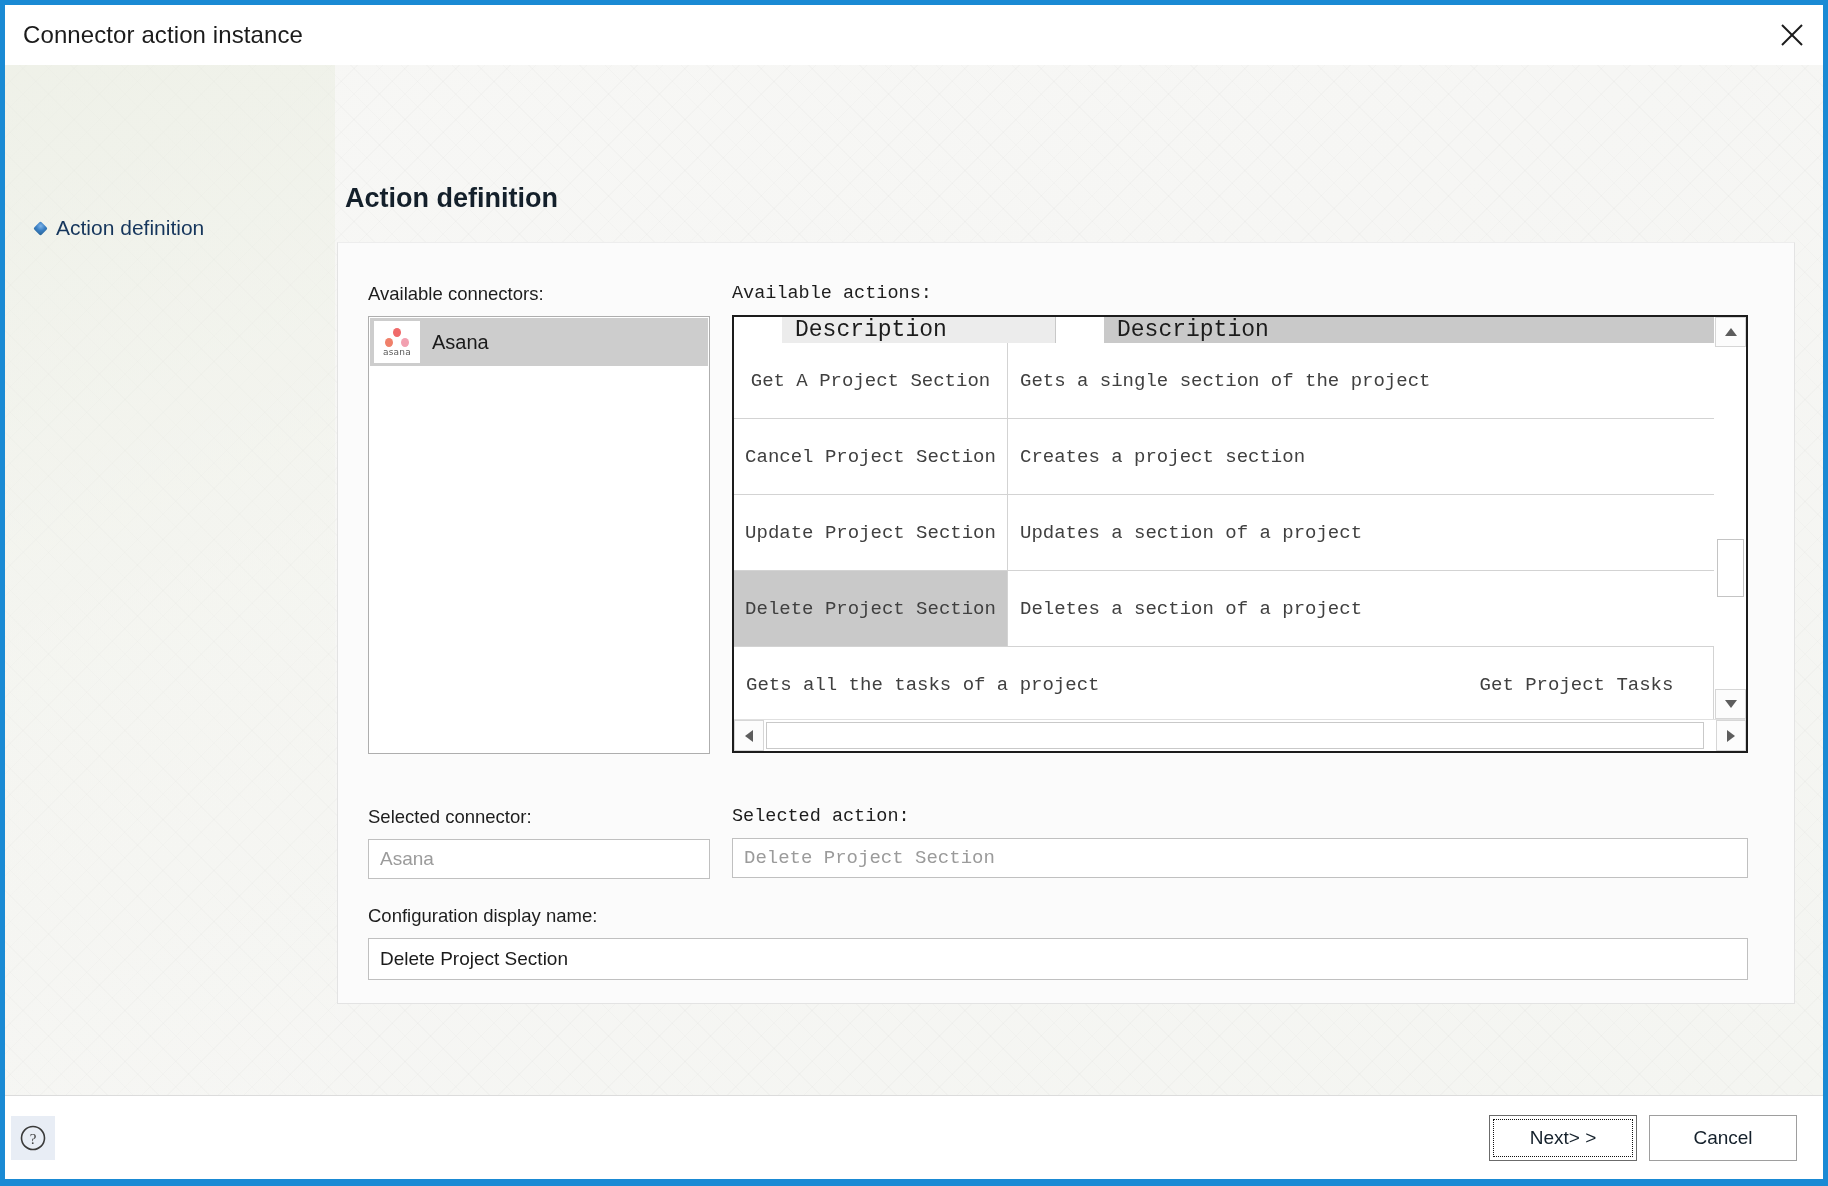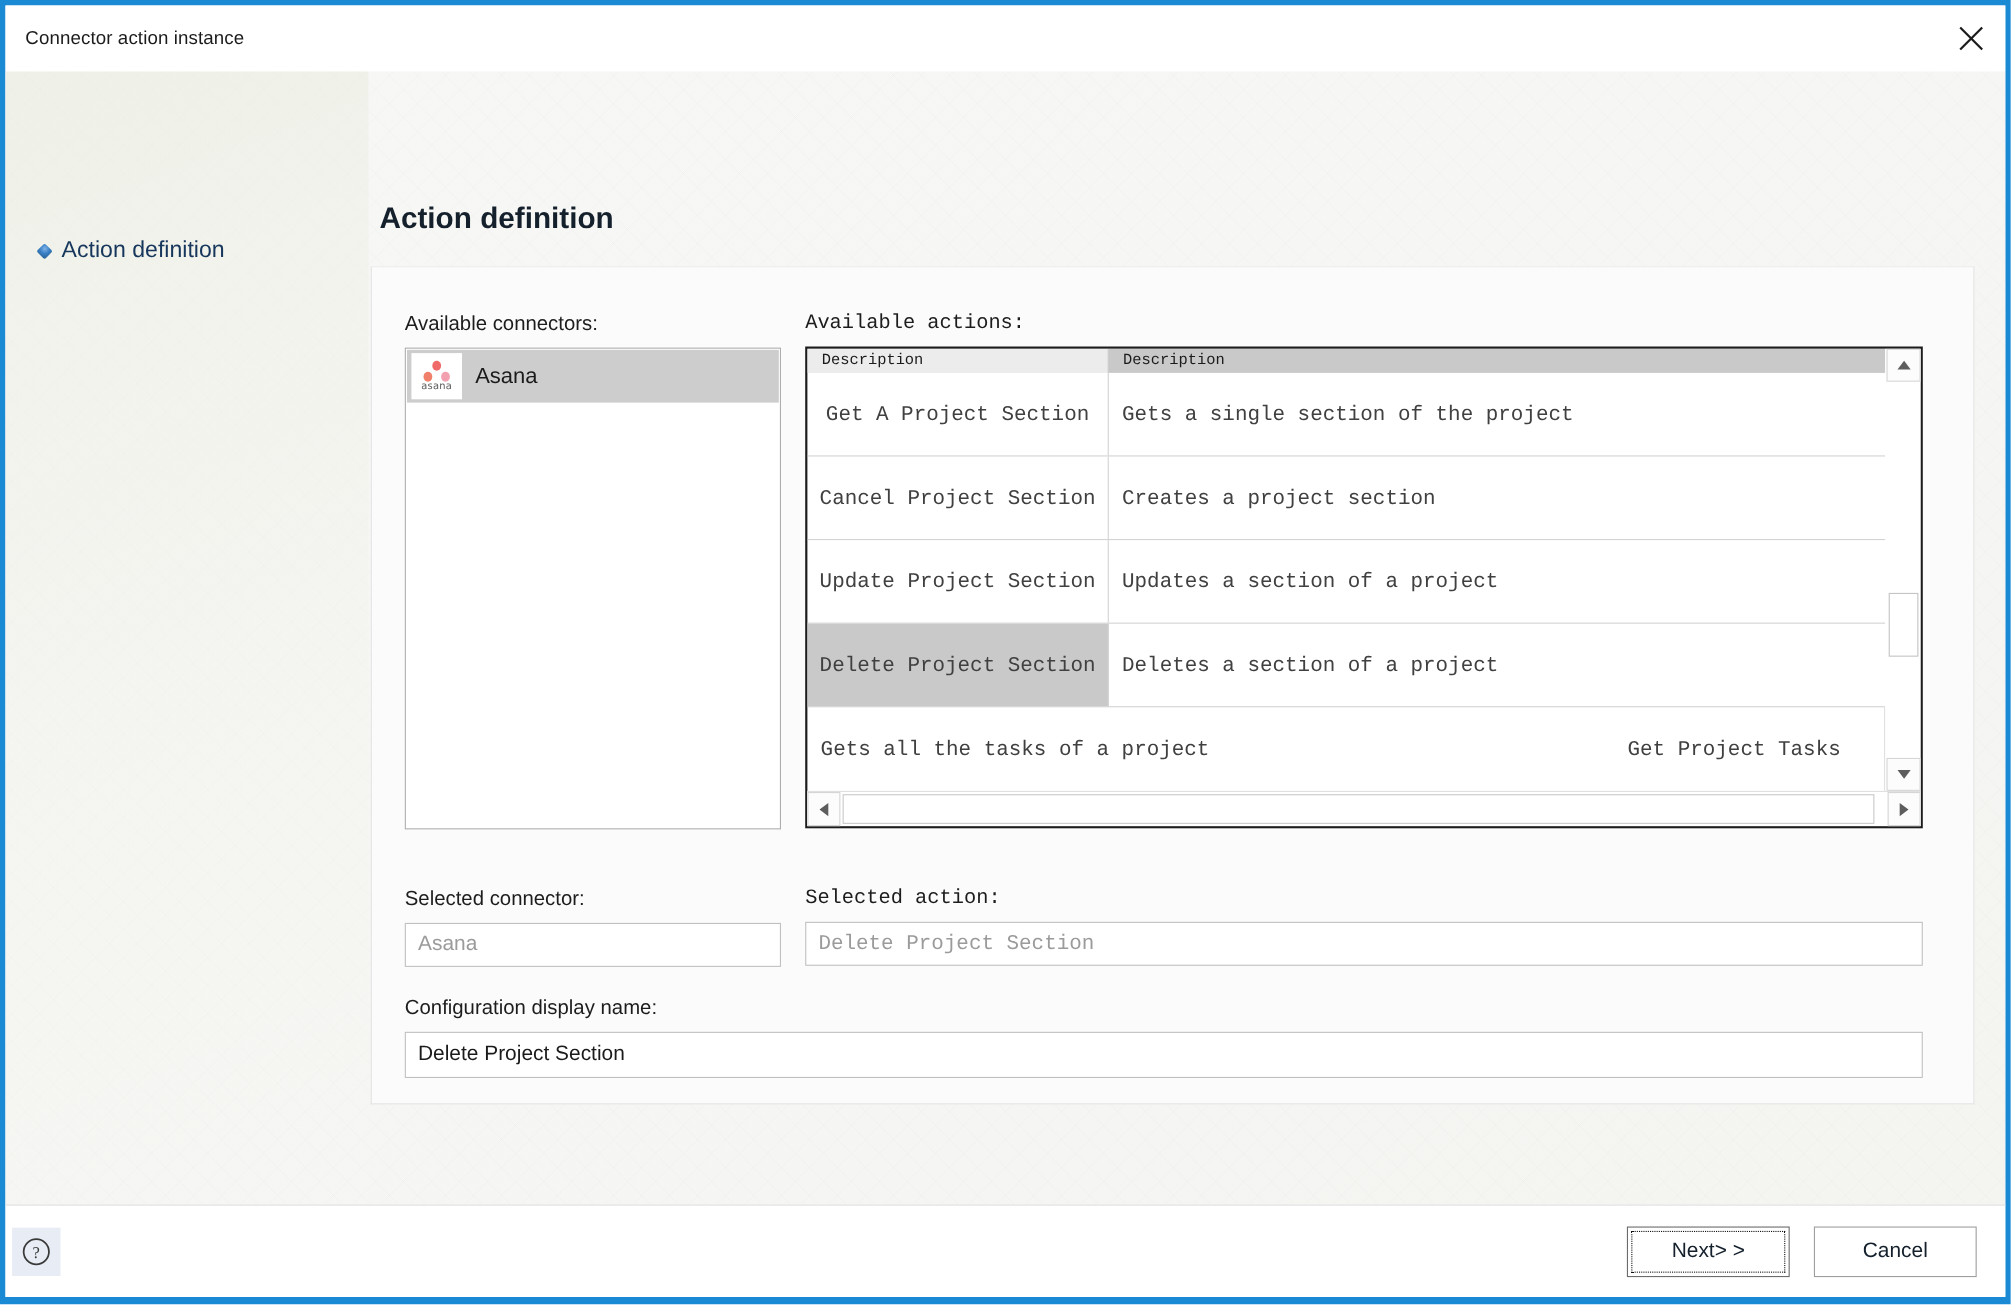--- a/index.html
+++ b/index.html
@@ -20,21 +20,21 @@
     display: flex; flex-direction: column;
   }
   
   .titlebar {
     height: 60px; min-height:60px;
     background: #ffffff;
     display: flex; align-items: center;
     position: relative;
   }
   .titlebar-text {
-    font-size: 17px; color: #1b1b1b; margin-left: 18px;
+    font-size: 24px; color: #1b1b1b; margin-left: 18px;
     letter-spacing: .1px;
   }
   .close-btn {
     position: absolute; right: 0; top: 0;
     width: 62px; height: 60px;
     display: flex; align-items: center; justify-content: center;
     cursor: pointer;
   }
   .close-btn svg { display:block; }
   
@@ -132,22 +132,22 @@
     border: 2px solid #1c1c1c;
     background:#ffffff;
     height: 438px;
     display: flex; flex-direction: column;
     position: relative;
   }
   .grid-inner { flex:1; display:flex; overflow:hidden; }
   .grid-main { flex:1; display:flex; flex-direction:column; min-width:0; }
   .grid-head { display: flex; height: 34px; }
   .th {
-    font-size: 14px; color:#1b1b1b;
-    display:flex; align-items:center; padding-left: 13px;
+    font-size: 23px; color:#1b1b1b;
+    display:flex; align-items:center; padding-left: 13px; margin-left: 48px;
   }
   .th.c1 { width: 274px; background:#ececec; border-right:1px solid #c8c8c8; }
   .th.c2 { flex:1; background:#c9c9c9; }
   .grid-rows { flex:1; }
   .grid-row { display:flex; height: 76px; border-bottom:1px solid #d3d3d3; }
   .grid-row:last-child { border-bottom:none; }
   .cell { display:flex; align-items:center; font-size:19px; color:#404040; }
   .cell.c1 {
     width: 274px; justify-content:center; border-right:1px solid #d3d3d3;
     text-align:center; cursor:pointer;
@@ -202,21 +202,21 @@
     border-top: 1px solid #dcdcdc;
     display:flex; align-items:center; position:relative;
   }
   .help-btn {
     width: 44px; height: 44px; margin-left: 6px;
     display:flex; align-items:center; justify-content:center;
     background:#e8edf5; cursor:pointer;
   }
   .footer-btns {
     position:absolute; right: 26px; top: 50%; transform: translateY(-50%);
-    display:flex; gap: 22px;
+    display:flex; gap: 12px;
   }
   .btn {
     width: 148px; height: 46px;
     border: 1px solid #9e9e9e; background:#ffffff;
     display:flex; align-items:center; justify-content:center;
     font-size: 19px; color:#14202b; cursor:pointer;
   }
   .btn.focused { border:1px solid #6b6b6b; position:relative; }
   .btn.focused::after {
     content:""; position:absolute; left:3px; right:3px; top:3px; bottom:3px;

